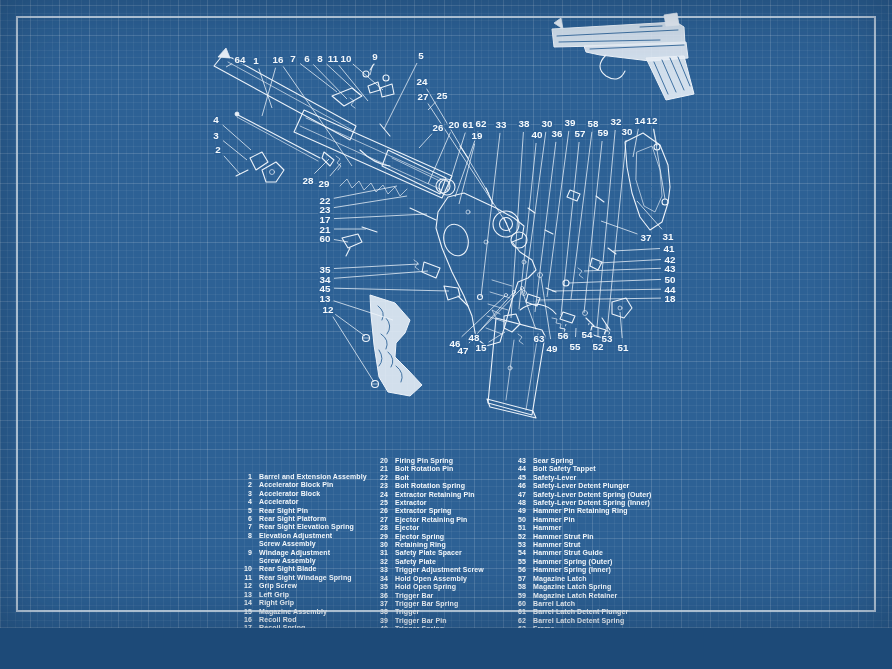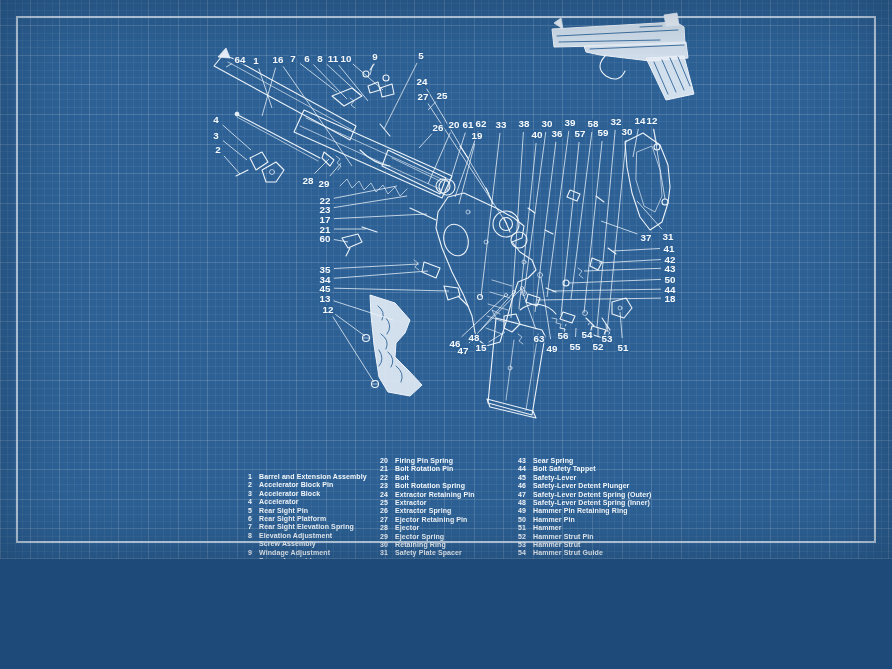--- a/index.html
+++ b/index.html
@@ -1,17 +1,17 @@
 <!DOCTYPE html>
 <html><head>
 <meta charset="utf-8">
 <style>
   html,body{margin:0;padding:0;background:#1d4a78;}
   .page{
-    position:relative;width:892px;height:559px;overflow:hidden;
+    position:relative;width:892px;height:628px;overflow:hidden;
     background-color:#2d6195;
     background-image:
       repeating-linear-gradient(0deg, rgba(255,255,255,0.10) 0 1px, transparent 1px 29.6px),
       repeating-linear-gradient(90deg, rgba(255,255,255,0.10) 0 1px, transparent 1px 29.6px),
       repeating-linear-gradient(0deg, rgba(255,255,255,0.05) 0 1px, transparent 1px 7.4px),
       repeating-linear-gradient(90deg, rgba(255,255,255,0.05) 0 1px, transparent 1px 7.4px);
     font-family:"Liberation Sans",sans-serif;
   }
   .page::after{content:"";position:absolute;inset:0;pointer-events:none;
     box-shadow:inset 0 0 70px rgba(8,28,52,0.38);}

